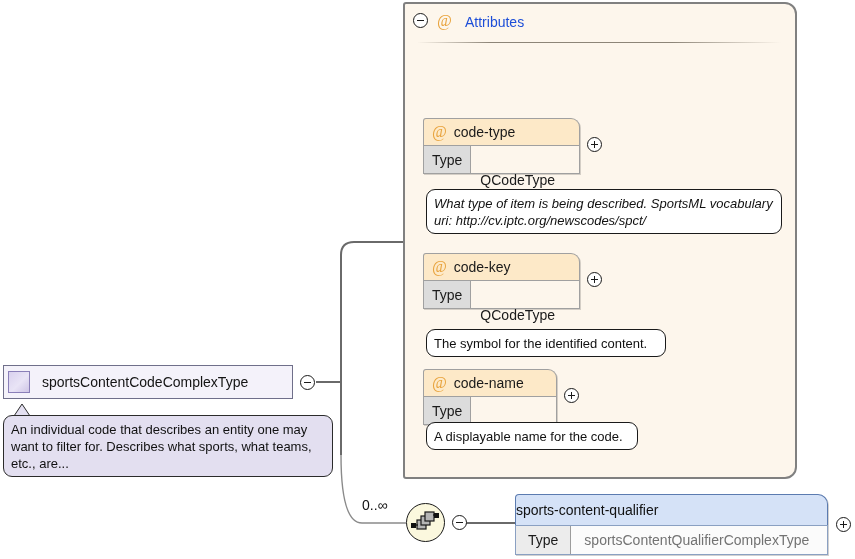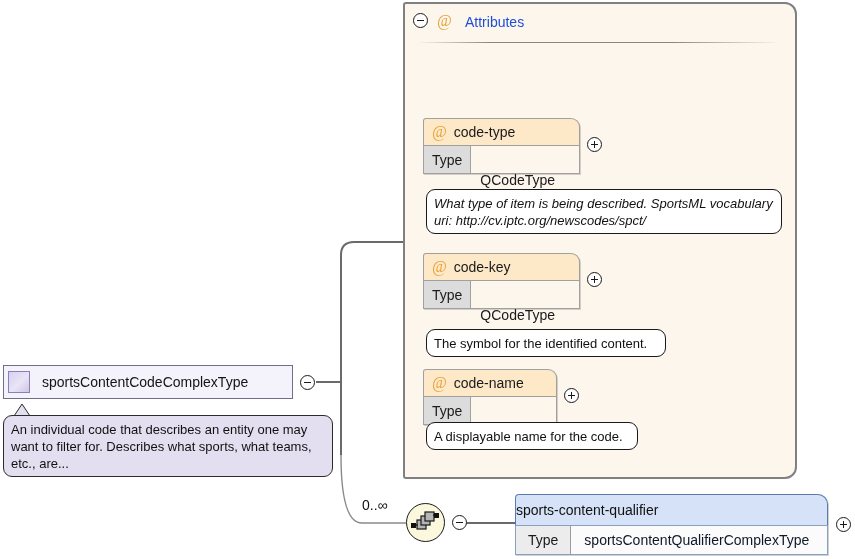--- a/index.html
+++ b/index.html
@@ -228,21 +228,21 @@
     background: #ececec;
     border-right: 1px solid #9c9c9c;
     display: flex; align-items: center;
     padding: 0 12px;
     font-size: 14px; color: #1a1a1a;
   }
   #elem-type-row .v {
     background: #fbfbfb;
     display: flex; align-items: center;
     padding: 0 13px;
-    font-size: 14px; color: #0f172a;
+    font-size: 14px; color: #737373;
     flex: 1;
   }
 </style>
 </head>
 <body>
 
 <div id="canvas">
 
   <svg id="wires" viewBox="0 0 855 559">
 

